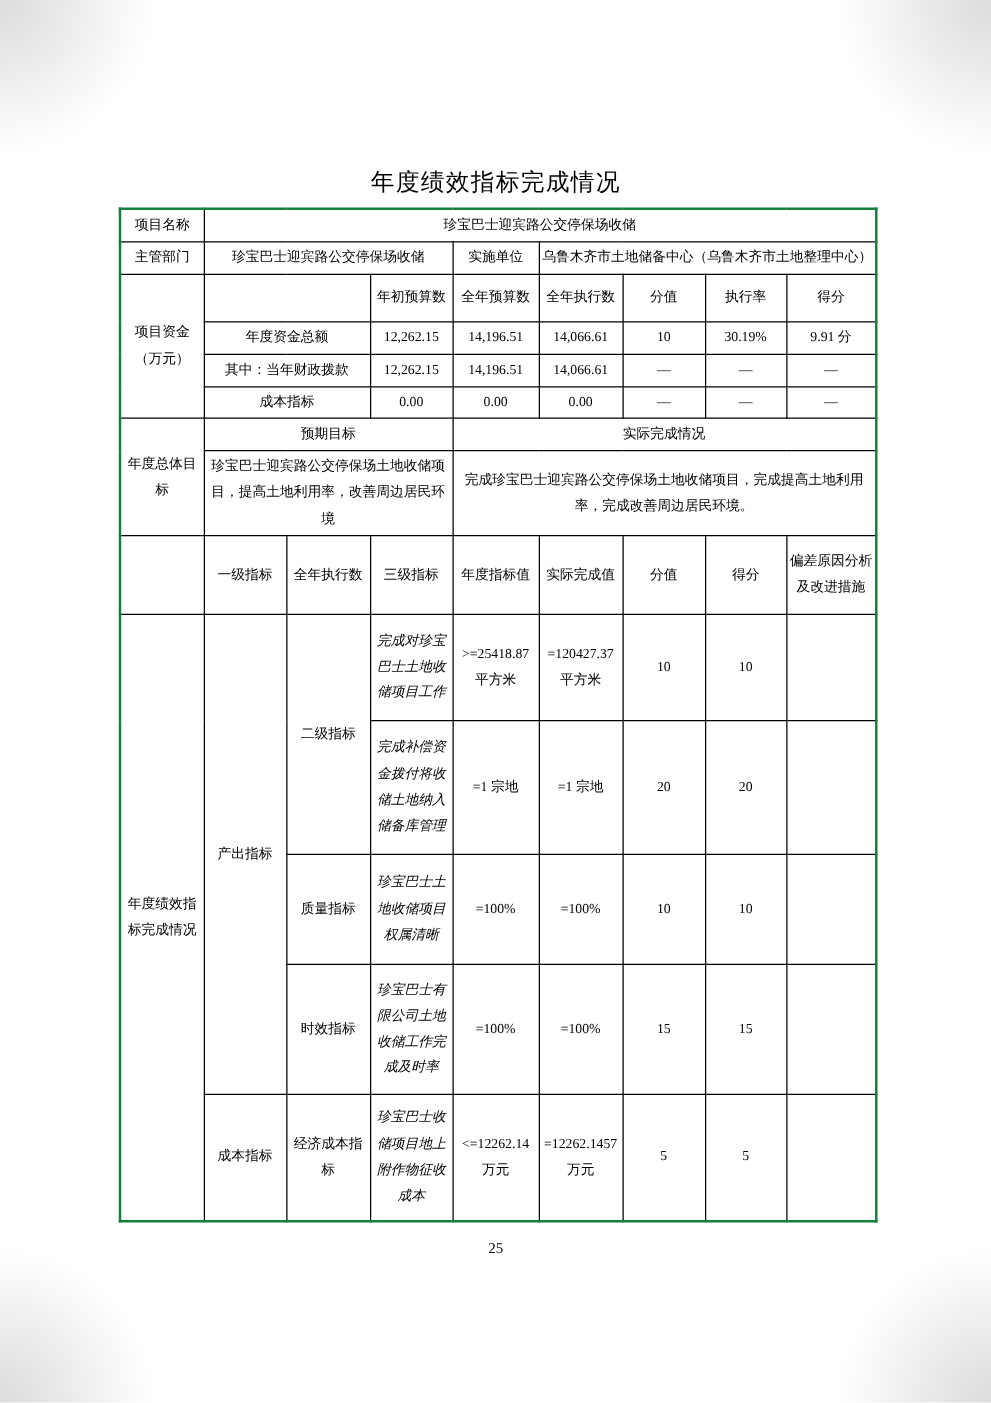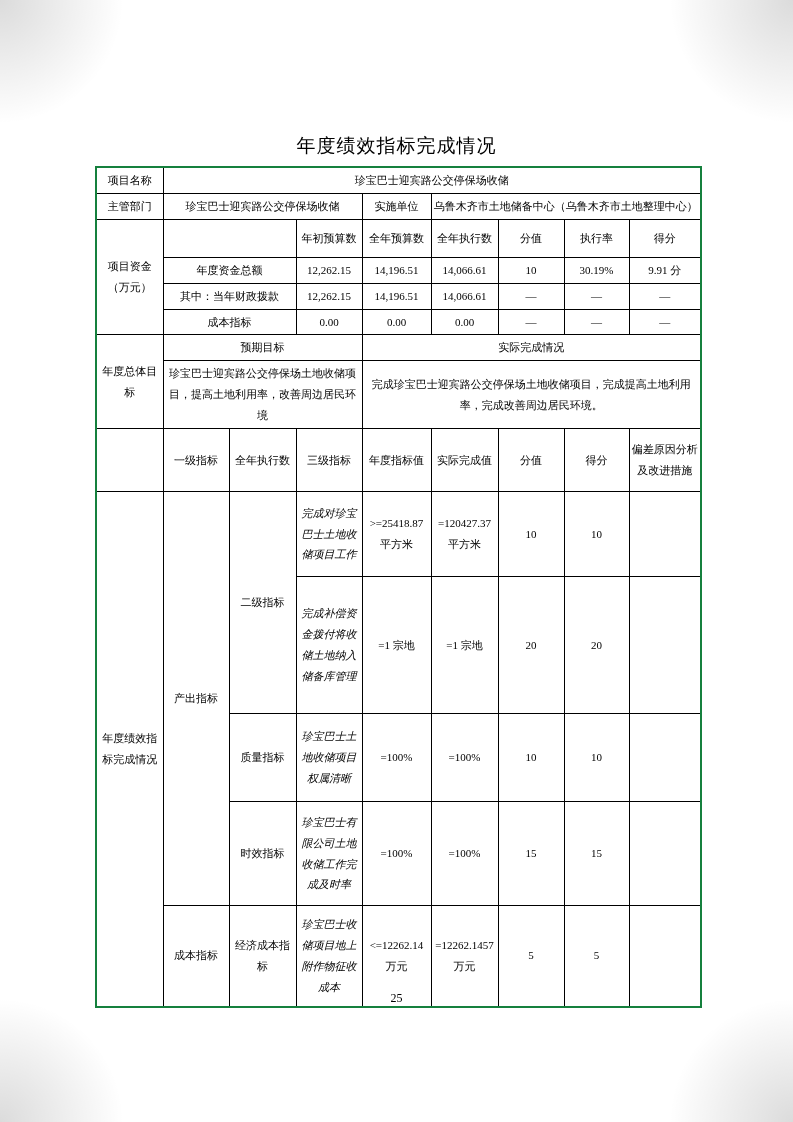--- a/index.html
+++ b/index.html
@@ -51,21 +51,21 @@
   tr.r1  { height: 22px; }
   tr.r2  { height: 22px; }
   tr.r3  { height: 38px; }
   tr.r4  { height: 23px; }
   tr.r5  { height: 23px; }
   tr.r6  { height: 22px; }
   tr.r7  { height: 25px; }
   tr.r8  { height: 60px; }
   tr.r9  { height: 63px; }
   tr.r10 { height: 85px; }
-  tr.r11 { height: 137px; }
+  tr.r11 { height: 107px; }
   tr.r12 { height: 88px; }
   tr.r13 { height: 104px; }
   tr.r14 { height: 101px; }
 
   .pagenum {
     position: absolute;
     left: 0; right: 0;
     top: 991px;
     text-align: center;
     font-size: 12px;

